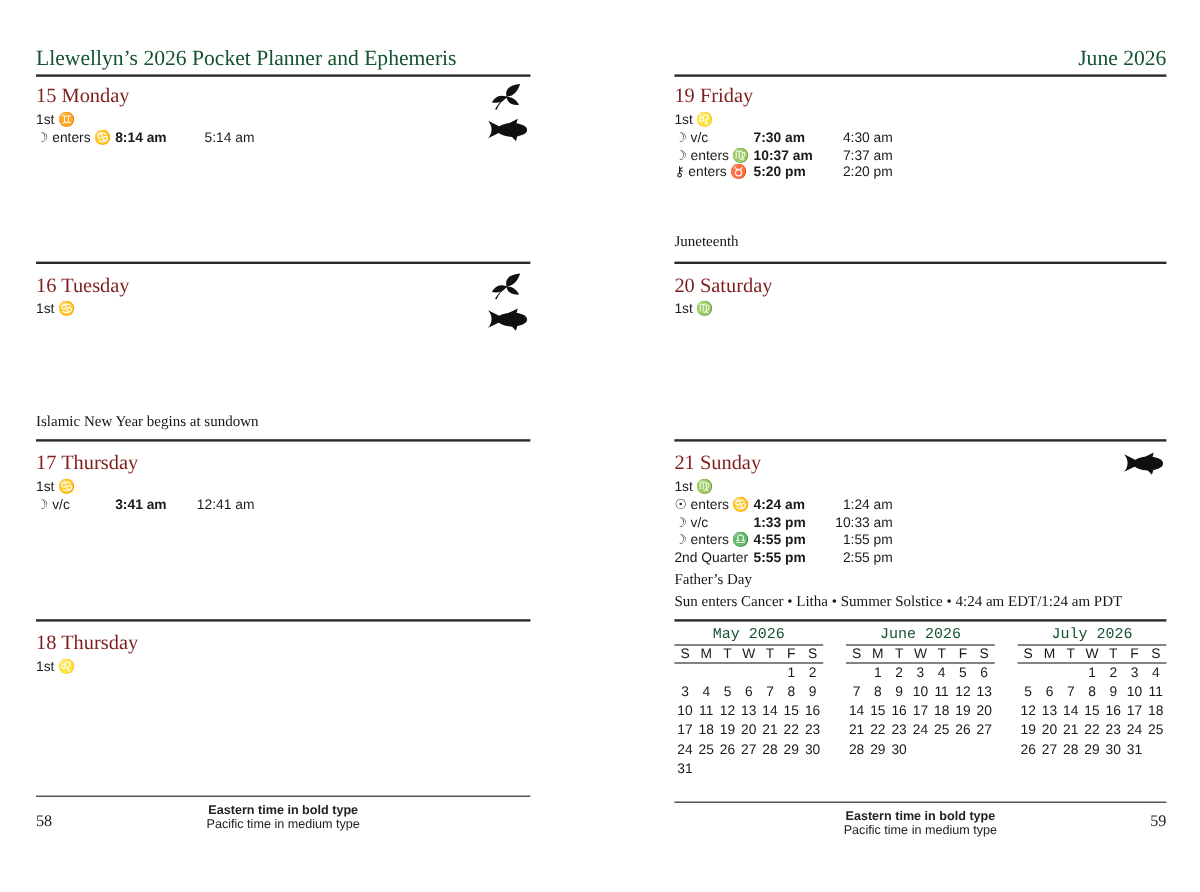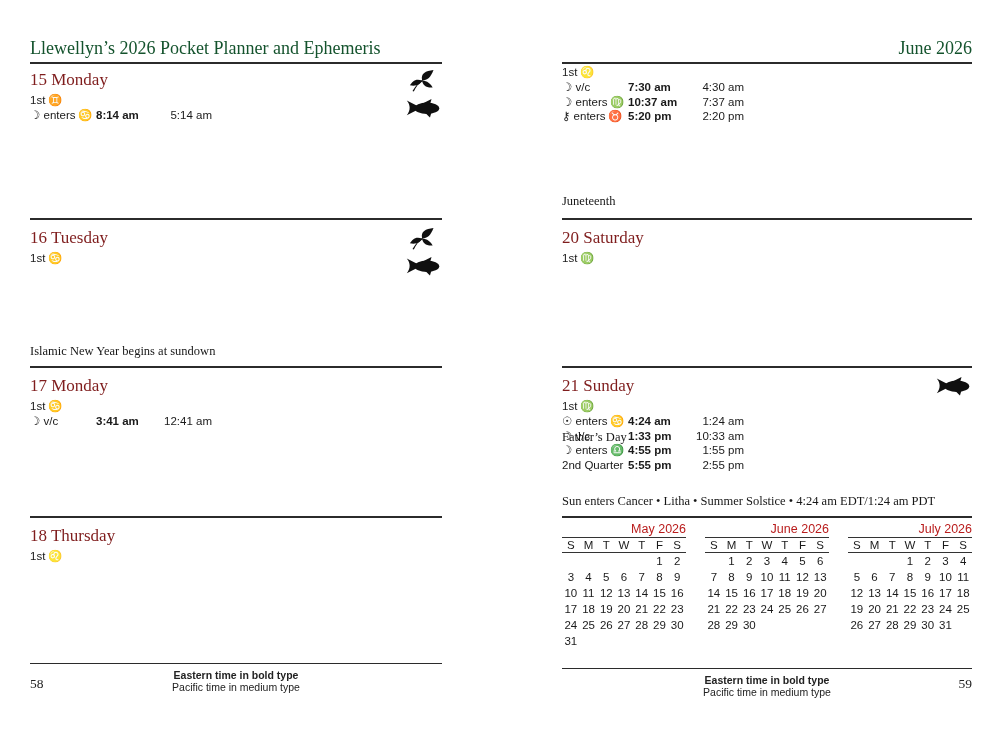--- a/index.html
+++ b/index.html
@@ -22,25 +22,25 @@
   .day.ruled{border-top:2px solid #2b2b2b;}
   .day-title{font-family:"Liberation Serif",serif;font-size:17px;color:#7f1d1d;padding-top:8px;}
   .day-note{font-size:11.5px;margin-top:3px;line-height:14px;}
   .events{margin-top:1px;}
   .event{display:grid;grid-template-columns:66px 56px 60px;font-size:11.5px;line-height:14.5px;}
   .event .et{font-weight:bold;text-align:left;}
   .event .pt{text-align:right;}
   .day-icons{position:absolute;top:7px;right:2px;display:flex;flex-direction:column;align-items:center;gap:5px;}
   .day-icons svg{display:block;}
   .holiday{position:absolute;bottom:8px;left:0;right:0;font-family:"Liberation Serif",serif;font-size:12.5px;color:#161616;}
-  .holiday div{line-height:18px;margin-top:46px;}
+  .holiday div{line-height:18px;}
 
   #calendars{position:absolute;top:516px;left:0;right:0;height:152px;display:flex;justify-content:space-between;}
   .mini-cal{width:124px;}
-  .cal-title{text-align:right;font-size:12.5px;color:#b91c1c;padding:4px 0 1px;border-bottom:1.5px solid #333;}
+  .cal-title{text-align:center;font-size:12.5px;color:#14532d;padding:4px 0 1px;border-bottom:1.5px solid #333;font-family:Liberation Mono, monospace;}
   .cal-dow{display:grid;grid-template-columns:repeat(7,1fr);text-align:center;font-size:11.5px;
            border-bottom:1.5px solid #333;padding:1px 0;}
   .cal-week{display:grid;grid-template-columns:repeat(7,1fr);text-align:center;font-size:11.5px;line-height:16px;}
 
   .page-footer{
     position:absolute;left:0;right:0;border-top:1.5px solid #2b2b2b;
     text-align:center;font-size:10.5px;line-height:12px;padding-top:5px;color:#222;
   }
   #page-left .page-footer{top:663px;}
   #page-right .page-footer{top:668px;}
@@ -100,21 +100,21 @@
     <path d="M21 8 L33 2 L31 9 Z"></path>
     <path d="M25 20 L31 26 L33 19 Z"></path>
   </svg>
       </div>
     <div class="holiday">
       <div>Islamic New Year begins at sundown</div>
     </div>
   </div>
 
   <div class="day ruled" id="day-wed" style="top:366px;height:150px;">
-    <div class="day-title">17 Monday</div>
+    <div class="day-title">17 Thursday</div>
     <div class="day-note">1st ♋</div>
     <div class="events">
         <div class="event">
           <span class="label">☽ v/c</span>
           <span class="et">3:41 am</span>
           <span class="pt">12:41 am</span>
         </div>
       </div>
   </div>
 
@@ -129,20 +129,21 @@
   </div>
   <div class="page-num">58</div>
 </div>
 
 <div class="page" id="page-right">
   <div class="book-header right">
     <span>June 2026</span>
   </div>
 
   <div class="day" id="day-fri" style="top:62px;height:156px;">
+    <div class="day-title">19 Friday</div>
     <div class="day-note">1st ♌</div>
     <div class="events">
         <div class="event">
           <span class="label">☽ v/c</span>
           <span class="et">7:30 am</span>
           <span class="pt">4:30 am</span>
         </div>
         <div class="event">
           <span class="label">☽ enters ♍</span>
           <span class="et">10:37 am</span>

